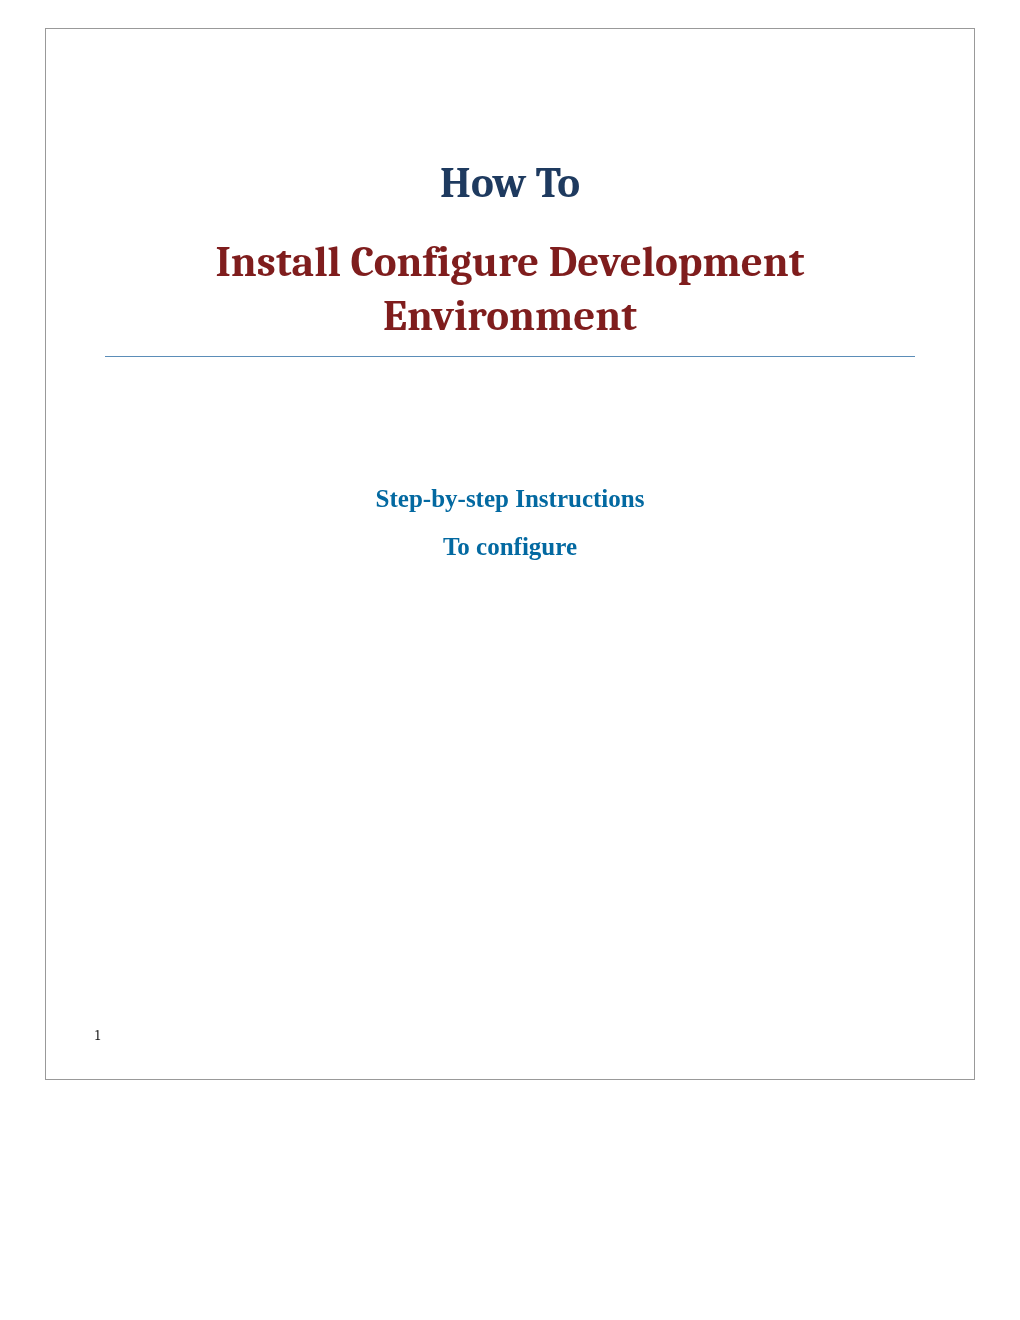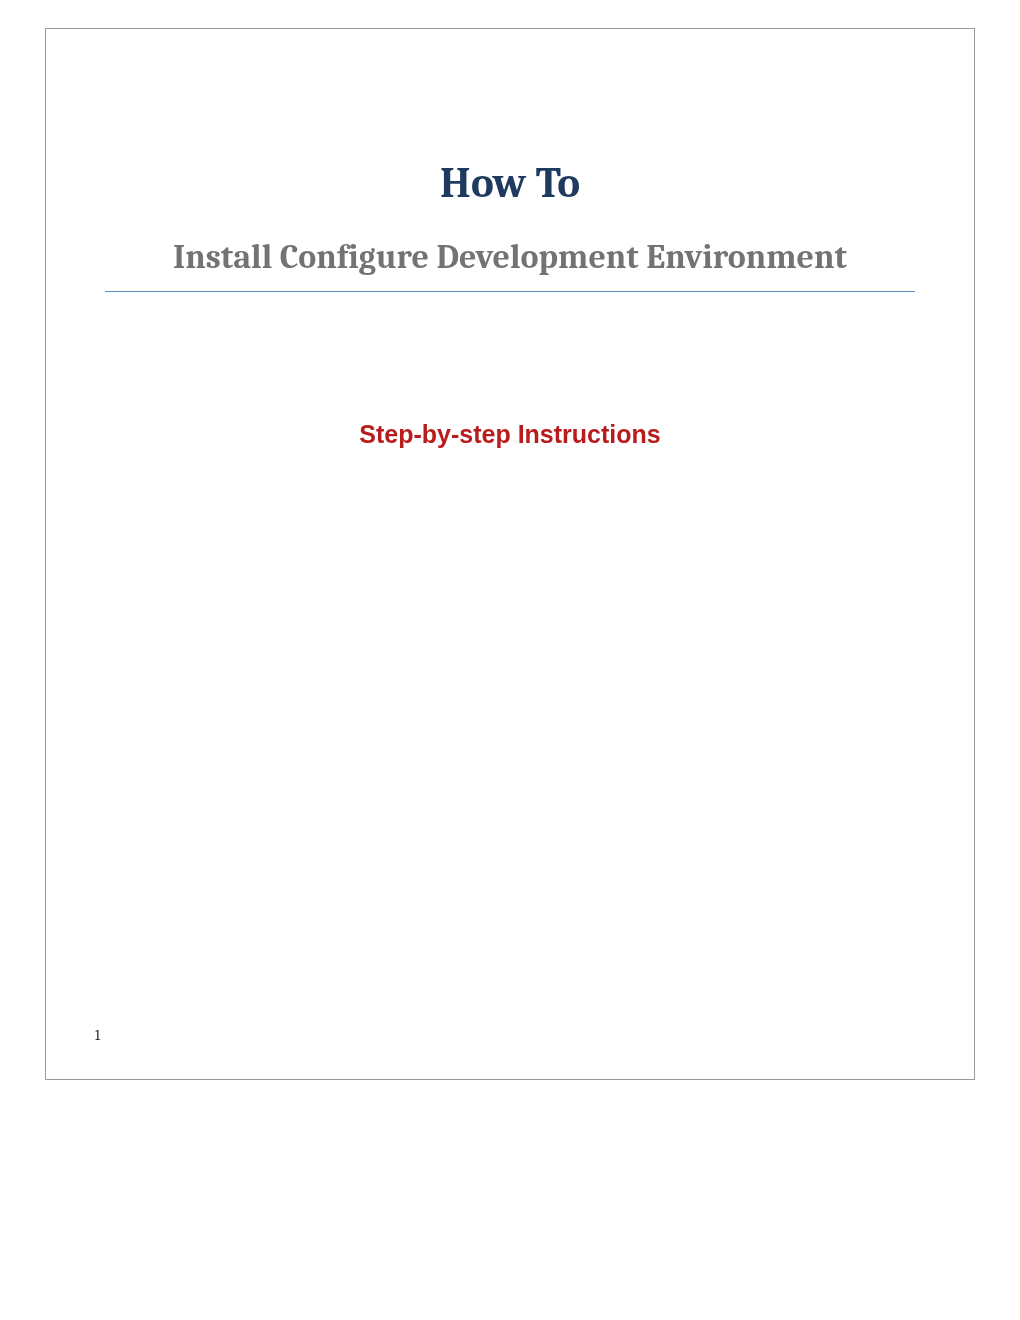--- a/index.html
+++ b/index.html
@@ -31,38 +31,38 @@
       margin-bottom: 18px;
     }
     .title-line-1 {
       font-size: 43px;
       font-weight: bold;
       color: #1e3a5f;
       font-family: Cambria, Georgia, serif;
       margin-bottom: 28px;
     }
     .title-line-2 {
-      font-size: 34px;
+      font-size: 43px;
       font-weight: bold;
-      color: #737373;
+      color: #7f1d1d;
       font-family: Cambria, Georgia, serif;
       line-height: 1.25;
       padding-bottom: 12px;
     }
     .title-rule {
       border: none;
       border-top: 1.5px solid #5b8db8;
       margin: 0 0 0 0;
     }
     .subtitle-block {
       text-align: center;
       margin-top: 118px;
-      font-family: Liberation Sans, sans-serif;
+      font-family: Liberation Serif, serif;
       font-weight: bold;
-      color: #b91c1c;
+      color: #0369a1;
       font-size: 25px;
       line-height: 1.95;
     }
     .subtitle-line { display: block; }
     .page-number {
       position: absolute;
       left: 50px;
       bottom: 36px;
       font-family: Cambria, Georgia, serif;
       font-size: 14px;
@@ -77,17 +77,18 @@
   <div class="content">
 
     <div class="title-block">
       <div class="title-line-1">How To</div>
       <div class="title-line-2">Install Configure Development Environment</div>
       <hr class="title-rule">
     </div>
 
     <div class="subtitle-block">
       <span class="subtitle-line">Step-by-step Instructions</span>
+      <span class="subtitle-line">To configure</span>
     </div>
 
     <div class="page-number">1</div>
   </div>
 </div>
 
 </body></html>

